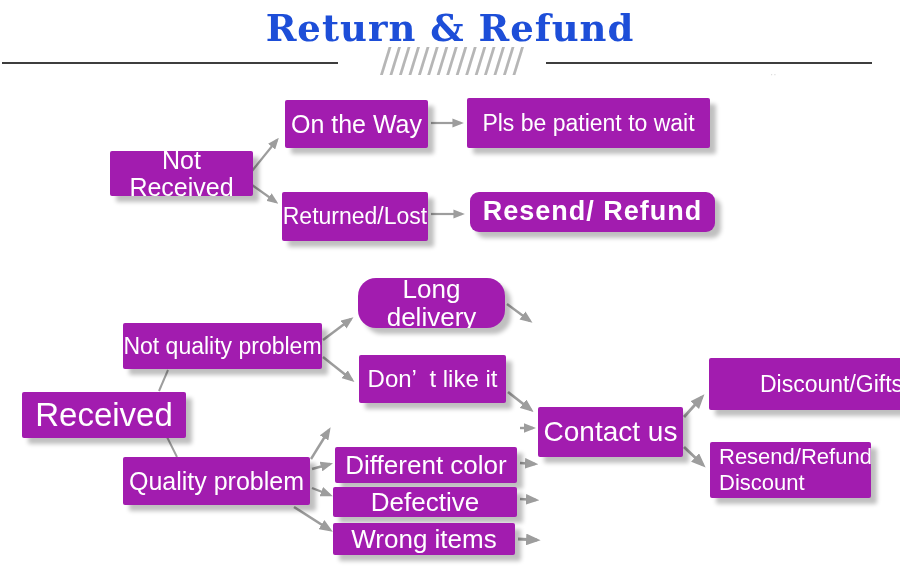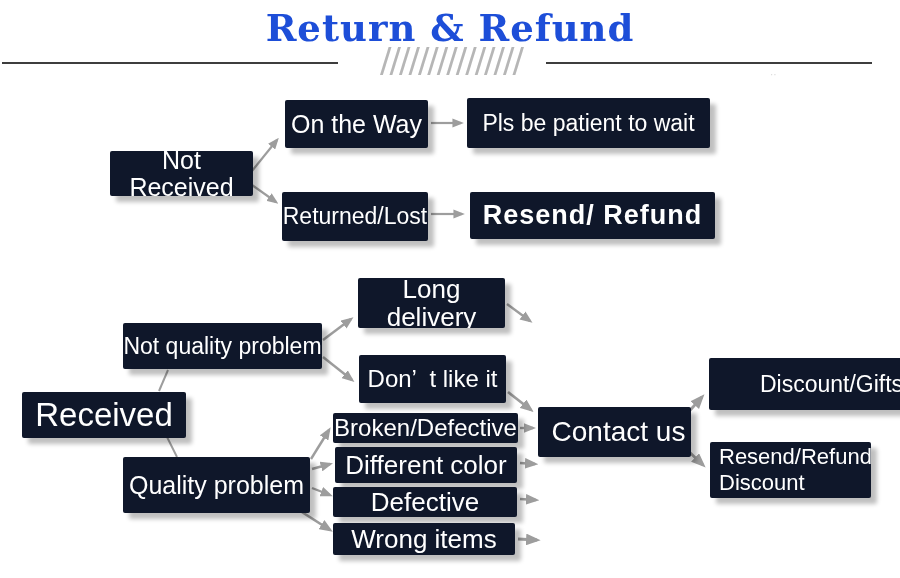--- a/index.html
+++ b/index.html
@@ -27,44 +27,44 @@
     font-family:"DejaVu Sans", sans-serif;
     text-align:center;user-select:none;
   }
   .smudge{position:absolute;left:770px;top:69px;color:#d8d8d8;font-size:10px;}
   
   svg.edges{position:absolute;left:0;top:0;width:900px;height:578px;}
   svg.edges line{stroke:#9d9d9d;fill:none;}
   
   .node{
     position:absolute;
-    background:#0f172a;color:#ffffff;
+    background:#a21caf;color:#ffffff;
     display:flex;align-items:center;justify-content:center;
     text-align:center;
     box-shadow:6px 6px 4px rgba(0,0,0,0.25);
     border-radius:2px;
     overflow:hidden;
     white-space:pre-wrap;
     line-height:1.08;
   }
   #n-not-received  {left:110px;top:151px;width:143px;height:45px;font-size:25px;}
   #n-on-the-way    {left:285px;top:100px;width:143px;height:48px;font-size:25px;}
   #n-pls-wait      {left:467px;top:98px; width:243px;height:50px;font-size:23px;}
   #n-returned-lost {left:282px;top:192px;width:146px;height:49px;font-size:23px;}
-  #n-resend-refund {left:470px;top:192px;width:245px;height:47px;font-size:27px;font-weight:600;letter-spacing:1px;}
+  #n-resend-refund {left:470px;top:192px;width:245px;height:40px;font-size:27px;font-weight:600;letter-spacing:1px;border-radius:9px;}
   #n-received      {left:22px; top:392px;width:164px;height:46px;font-size:33px;}
   #n-not-quality   {left:123px;top:323px;width:199px;height:46px;font-size:23px;}
-  #n-quality       {left:123px;top:457px;width:187px;height:56px;font-size:25px;}
-  #n-long-delivery {left:358px;top:278px;width:147px;height:50px;font-size:26px;}
+  #n-quality       {left:123px;top:457px;width:187px;height:48px;font-size:25px;}
+  #n-long-delivery {left:358px;top:278px;width:147px;height:50px;font-size:26px;border-radius:18px;}
   #n-dont-like     {left:359px;top:355px;width:147px;height:48px;font-size:24px;}
   #n-broken        {left:333px;top:413px;width:185px;height:30px;font-size:24px;}
   #n-diff-color    {left:335px;top:447px;width:182px;height:36px;font-size:26px;}
   #n-shortage      {left:333px;top:487px;width:184px;height:30px;font-size:26px;}
   #n-wrong-items   {left:333px;top:523px;width:182px;height:32px;font-size:26px;}
-  #n-contact-us    {left:538px;top:407px;width:145px;height:50px;font-size:28px;padding-left:8px;}
+  #n-contact-us    {left:538px;top:407px;width:145px;height:50px;font-size:28px;}
   #n-discount-gifts{left:709px;top:358px;width:157px;height:52px;font-size:23px;padding-left:44px;}
   #n-rrd           {left:710px;top:442px;width:161px;height:56px;font-size:22px;
                     justify-content:flex-start;text-align:left;padding-left:9px;
                     line-height:26px;box-sizing:border-box;}
 </style>
 </head>
 <body>
 
 <div class="canvas">
 
@@ -112,21 +112,20 @@
   <div class="node" id="n-not-received">Not Received</div>
   <div class="node" id="n-on-the-way">On the Way</div>
   <div class="node" id="n-pls-wait">Pls be patient to wait</div>
   <div class="node" id="n-returned-lost">Returned/Lost</div>
   <div class="node" id="n-resend-refund">Resend/ Refund</div>
   <div class="node" id="n-received">Received</div>
   <div class="node" id="n-not-quality">Not quality problem</div>
   <div class="node" id="n-quality">Quality problem</div>
   <div class="node" id="n-long-delivery">Long delivery</div>
   <div class="node" id="n-dont-like">Don’  t like it</div>
-  <div class="node" id="n-broken">Broken/Defective</div>
   <div class="node" id="n-diff-color">Different color</div>
   <div class="node" id="n-shortage">Defective</div>
   <div class="node" id="n-wrong-items">Wrong items</div>
   <div class="node" id="n-contact-us">Contact us</div>
   <div class="node" id="n-discount-gifts">Discount/Gifts</div>
   <div class="node" id="n-rrd">Resend/Refund/
 Discount</div>
 
 </div>
 

